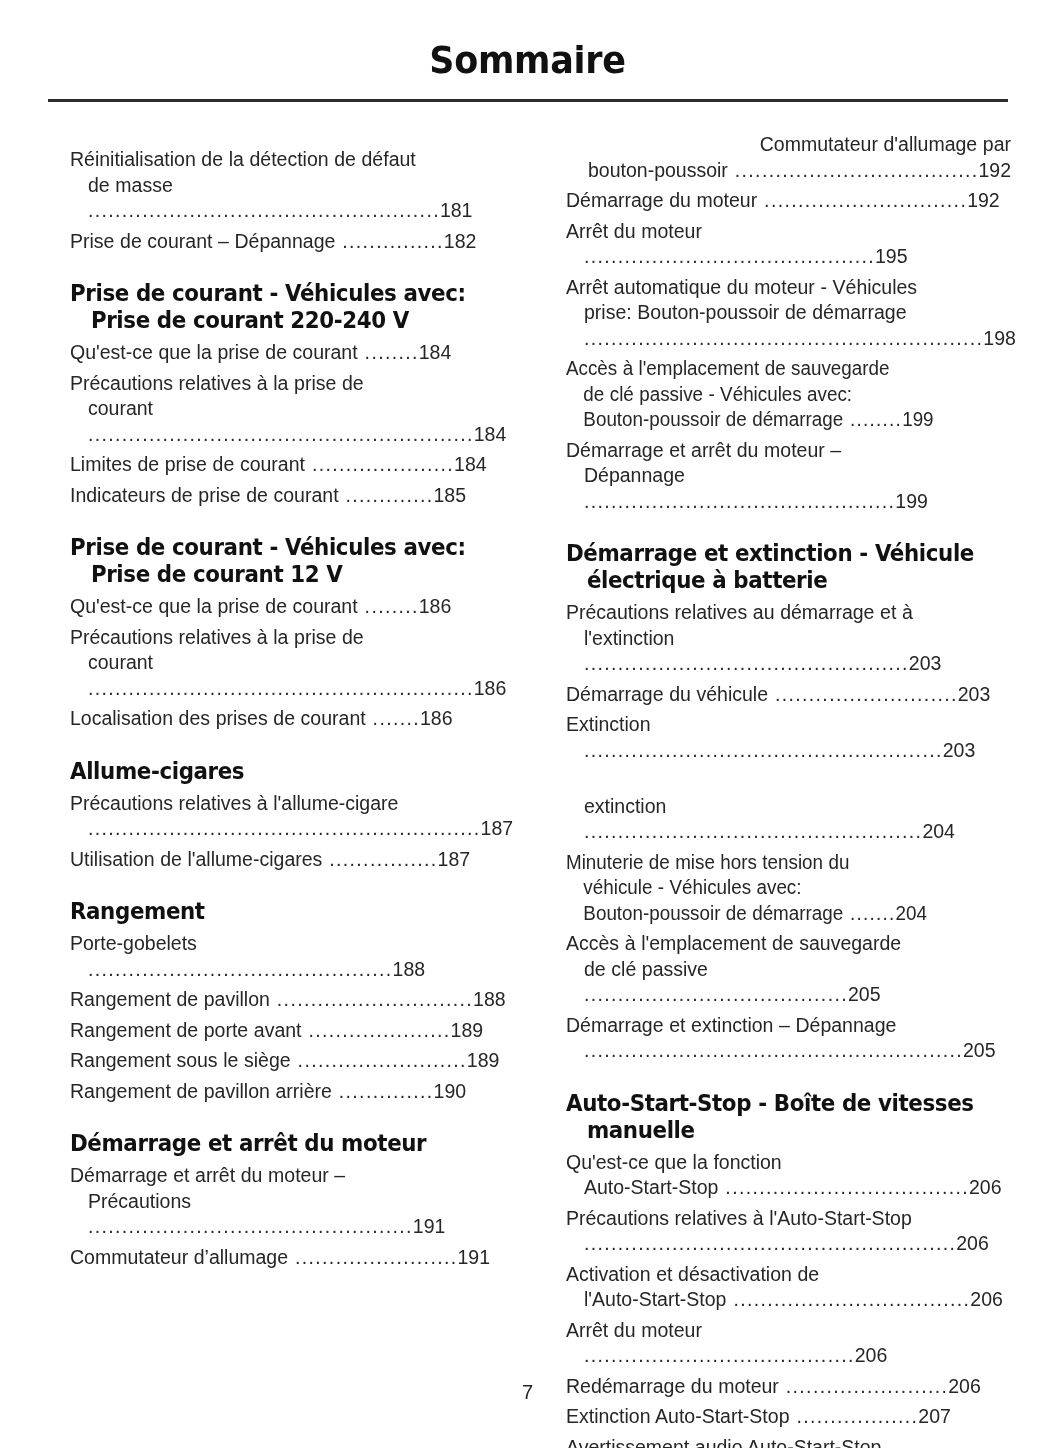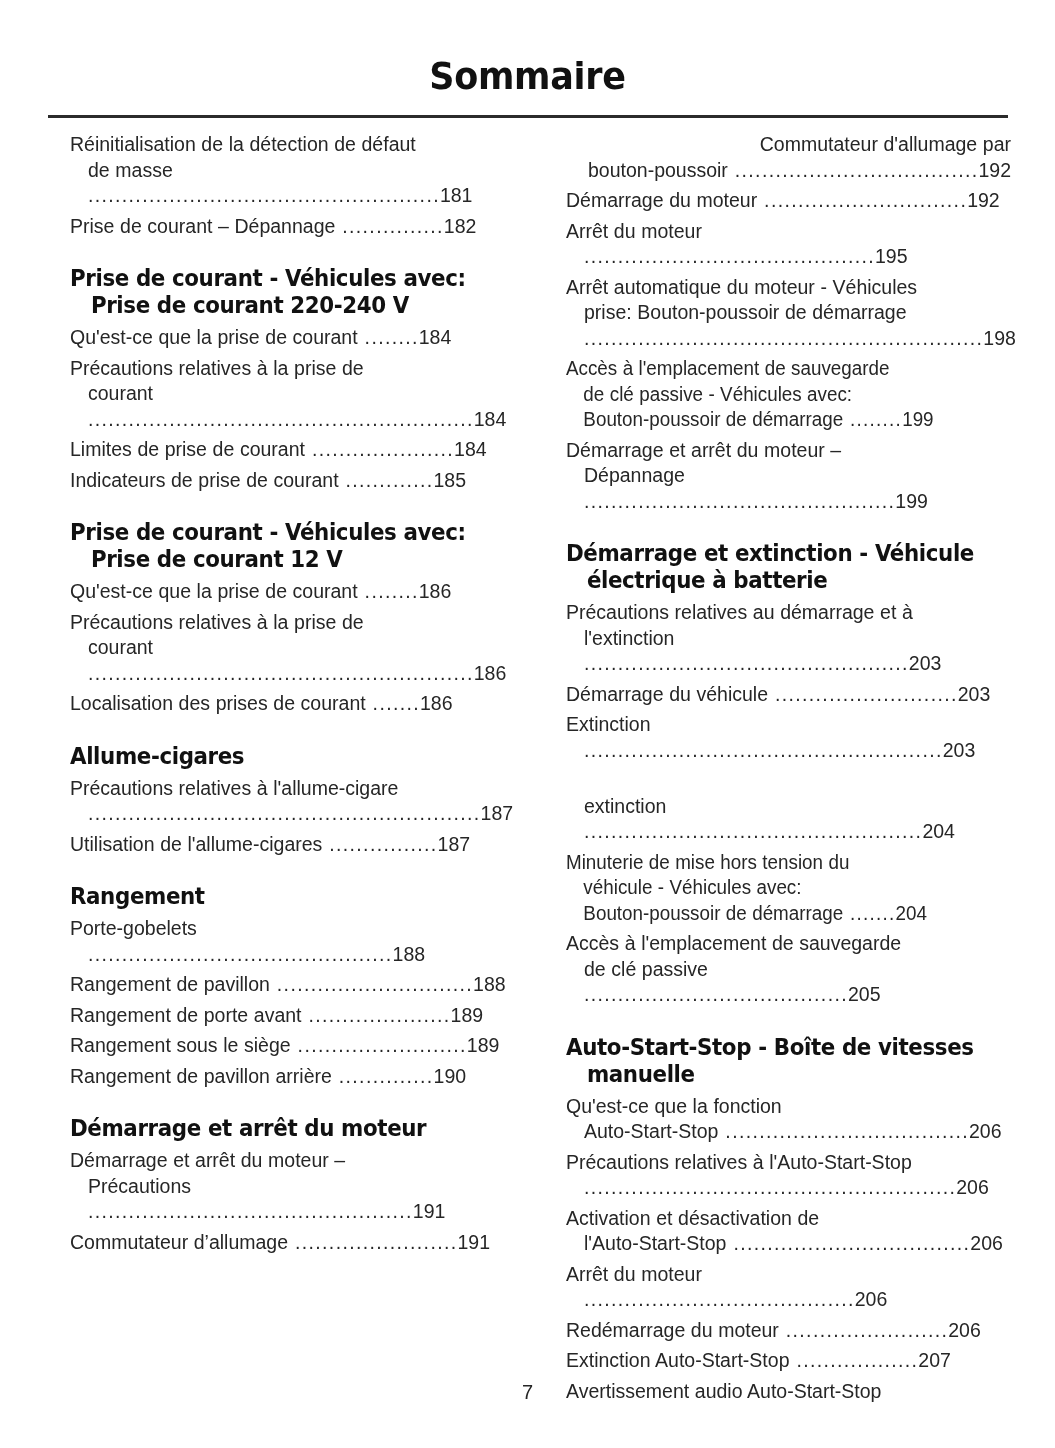--- a/index.html
+++ b/index.html
@@ -16,21 +16,20 @@
     overflow: hidden;
   }
 
   
   .page-header {
     position: absolute;
     left: 0;
     top: 0;
     width: 1055px;
     height: 102px;
-    margin-top: 16px;
   }
   .page-title {
     position: absolute;
     left: 0;
     top: 38px;
     width: 1055px;
     text-align: center;
     font-family: "DejaVu Sans", sans-serif;
     font-weight: 700;
     font-size: 38px;
@@ -112,21 +111,21 @@
 </head>
 <body>
 
 <div class="page-header">
   <div class="page-title">Sommaire</div>
   <div class="header-rule"></div>
 </div>
 
 <div class="toc-body">
   <div class="toc-column left">
-      <div class="toc-entry" style="margin-top: 0px;"><span>Réinitialisation de la détection de défaut</span><br><span>de masse</span><span class="leader"> ....................................................</span><span class="pagenum">181</span></div>
+      <div class="toc-entry" style="margin-top: 15px;"><span>Réinitialisation de la détection de défaut</span><br><span>de masse</span><span class="leader"> ....................................................</span><span class="pagenum">181</span></div>
       <div class="toc-entry"><span>Prise de courant – Dépannage</span><span class="leader"> ...............</span><span class="pagenum">182</span></div>
       <div class="section-heading">Prise de courant - Véhicules avec: Prise de courant 220-240 V</div>
       <div class="toc-entry"><span>Qu'est-ce que la prise de courant</span><span class="leader"> ........</span><span class="pagenum">184</span></div>
       <div class="toc-entry"><span>Précautions relatives à la prise de</span><br><span>courant</span><span class="leader"> .........................................................</span><span class="pagenum">184</span></div>
       <div class="toc-entry"><span>Limites de prise de courant</span><span class="leader"> .....................</span><span class="pagenum">184</span></div>
       <div class="toc-entry"><span>Indicateurs de prise de courant</span><span class="leader"> .............</span><span class="pagenum">185</span></div>
       <div class="section-heading">Prise de courant - Véhicules avec: Prise de courant 12 V</div>
       <div class="toc-entry"><span>Qu'est-ce que la prise de courant</span><span class="leader"> ........</span><span class="pagenum">186</span></div>
       <div class="toc-entry"><span>Précautions relatives à la prise de</span><br><span>courant</span><span class="leader"> .........................................................</span><span class="pagenum">186</span></div>
       <div class="toc-entry"><span>Localisation des prises de courant</span><span class="leader"> .......</span><span class="pagenum">186</span></div>
@@ -150,20 +149,21 @@
       <div class="toc-entry"><span>Arrêt automatique du moteur - Véhicules</span><br><span>prise: Bouton-poussoir de démarrage</span><br><span class="leader"> ...........................................................</span><span class="pagenum">198</span></div>
       <div class="toc-entry condensed"><span>Accès à l'emplacement de sauvegarde</span><br><span>de clé passive - Véhicules avec:</span><br><span>Bouton-poussoir de démarrage</span><span class="leader"> ........</span><span class="pagenum">199</span></div>
       <div class="toc-entry"><span>Démarrage et arrêt du moteur –</span><br><span>Dépannage</span><span class="leader"> ..............................................</span><span class="pagenum">199</span></div>
       <div class="section-heading">Démarrage et extinction - Véhicule électrique à batterie</div>
       <div class="toc-entry"><span>Précautions relatives au démarrage et à</span><br><span>l'extinction</span><span class="leader"> ................................................</span><span class="pagenum">203</span></div>
       <div class="toc-entry"><span>Démarrage du véhicule</span><span class="leader"> ...........................</span><span class="pagenum">203</span></div>
       <div class="toc-entry"><span>Extinction</span><span class="leader"> .....................................................</span><span class="pagenum">203</span></div>
       <div class="toc-entry"><br><span>extinction</span><span class="leader"> ..................................................</span><span class="pagenum">204</span></div>
       <div class="toc-entry condensed"><span>Minuterie de mise hors tension du</span><br><span>véhicule - Véhicules avec:</span><br><span>Bouton-poussoir de démarrage</span><span class="leader"> .......</span><span class="pagenum">204</span></div>
       <div class="toc-entry"><span>Accès à l'emplacement de sauvegarde</span><br><span>de clé passive</span><span class="leader"> .......................................</span><span class="pagenum">205</span></div>
+      <div class="toc-entry"><span>Démarrage et extinction – Dépannage</span><br><span class="leader"> ........................................................</span><span class="pagenum">205</span></div>
       <div class="section-heading">Auto-Start-Stop - Boîte de vitesses manuelle</div>
       <div class="toc-entry"><span>Qu'est-ce que la fonction</span><br><span>Auto-Start-Stop</span><span class="leader"> ....................................</span><span class="pagenum">206</span></div>
       <div class="toc-entry"><span>Précautions relatives à l'Auto-Start-Stop</span><br><span class="leader"> .......................................................</span><span class="pagenum">206</span></div>
       <div class="toc-entry"><span>Activation et désactivation de</span><br><span>l'Auto-Start-Stop</span><span class="leader"> ...................................</span><span class="pagenum">206</span></div>
       <div class="toc-entry"><span>Arrêt du moteur</span><span class="leader"> ........................................</span><span class="pagenum">206</span></div>
       <div class="toc-entry"><span>Redémarrage du moteur</span><span class="leader"> ........................</span><span class="pagenum">206</span></div>
       <div class="toc-entry"><span>Extinction Auto-Start-Stop</span><span class="leader"> ..................</span><span class="pagenum">207</span></div>
       <div class="toc-entry"><span>Avertissement audio Auto-Start-Stop</span><br></div>
     </div>
 </div>

